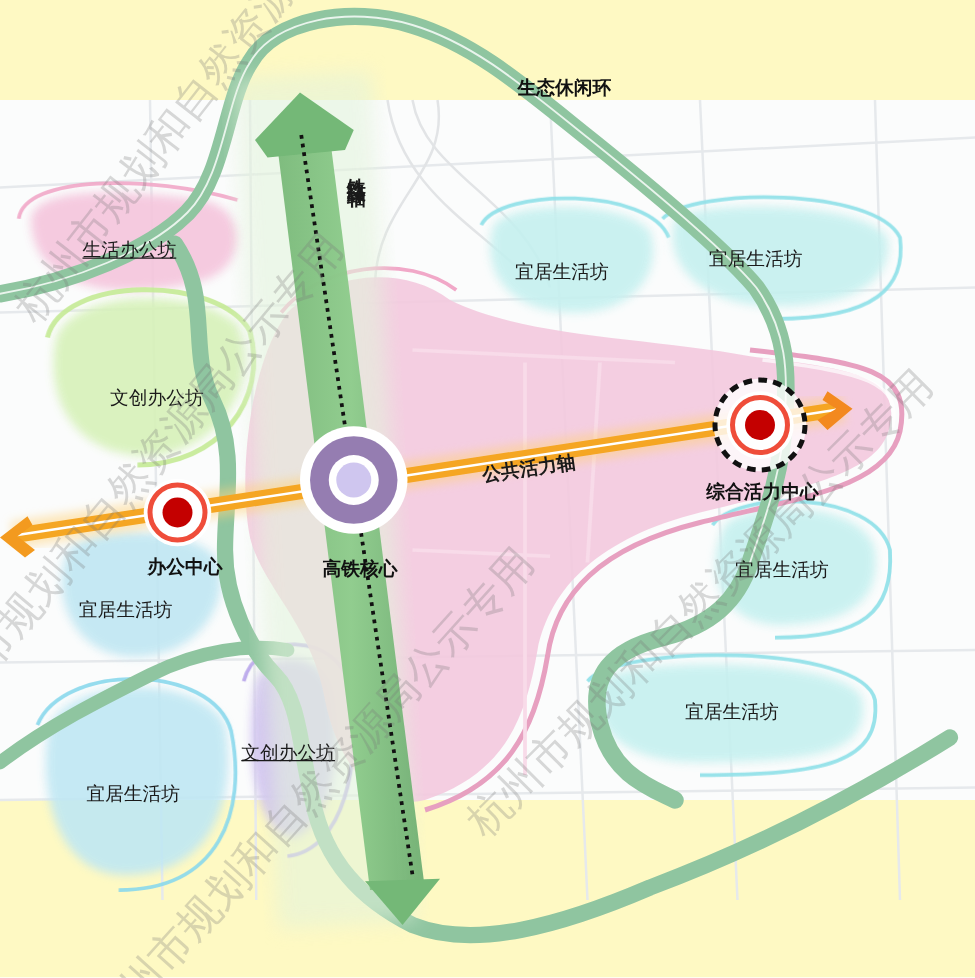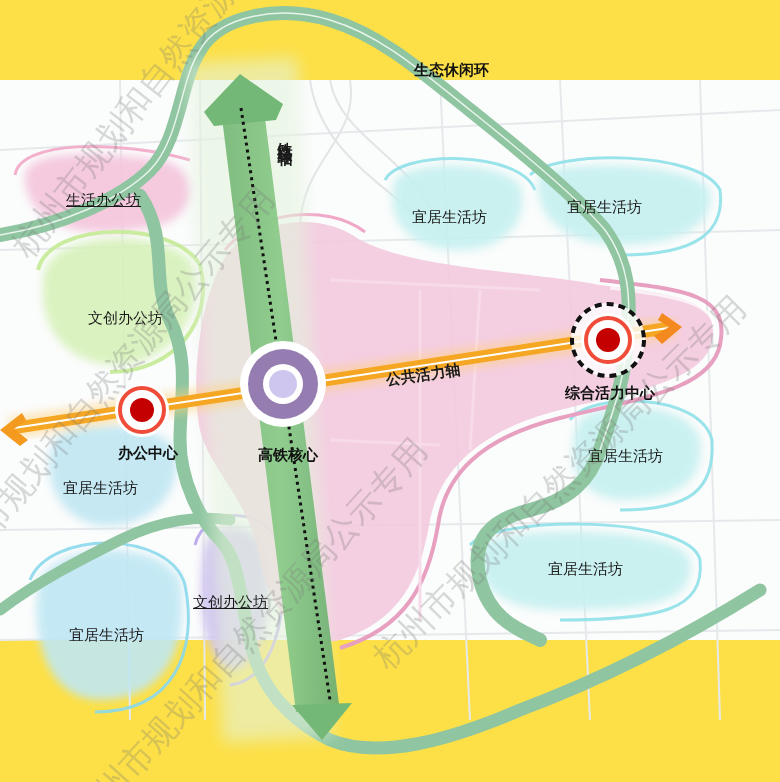--- a/index.html
+++ b/index.html
@@ -1,21 +1,21 @@
 <!DOCTYPE html>
 <html><head>
   <meta charset="utf-8">
   <style>
     html, body { margin: 0; padding: 0; background: #ffffff; }
     #stage {
       position: relative;
       width: 780px;
       height: 782px;
       overflow: hidden;
-      background: #fde047;
+      background: #fef9c3;
       font-family: "DejaVu Sans", "Liberation Sans", sans-serif;
     }
     #stage svg.map { position: absolute; left: 0; top: 0; }
     .label {
       position: absolute;
       white-space: nowrap;
       color: #1a1a1a;
       font-size: 15px;
       line-height: 1;
       letter-spacing: 0px;

